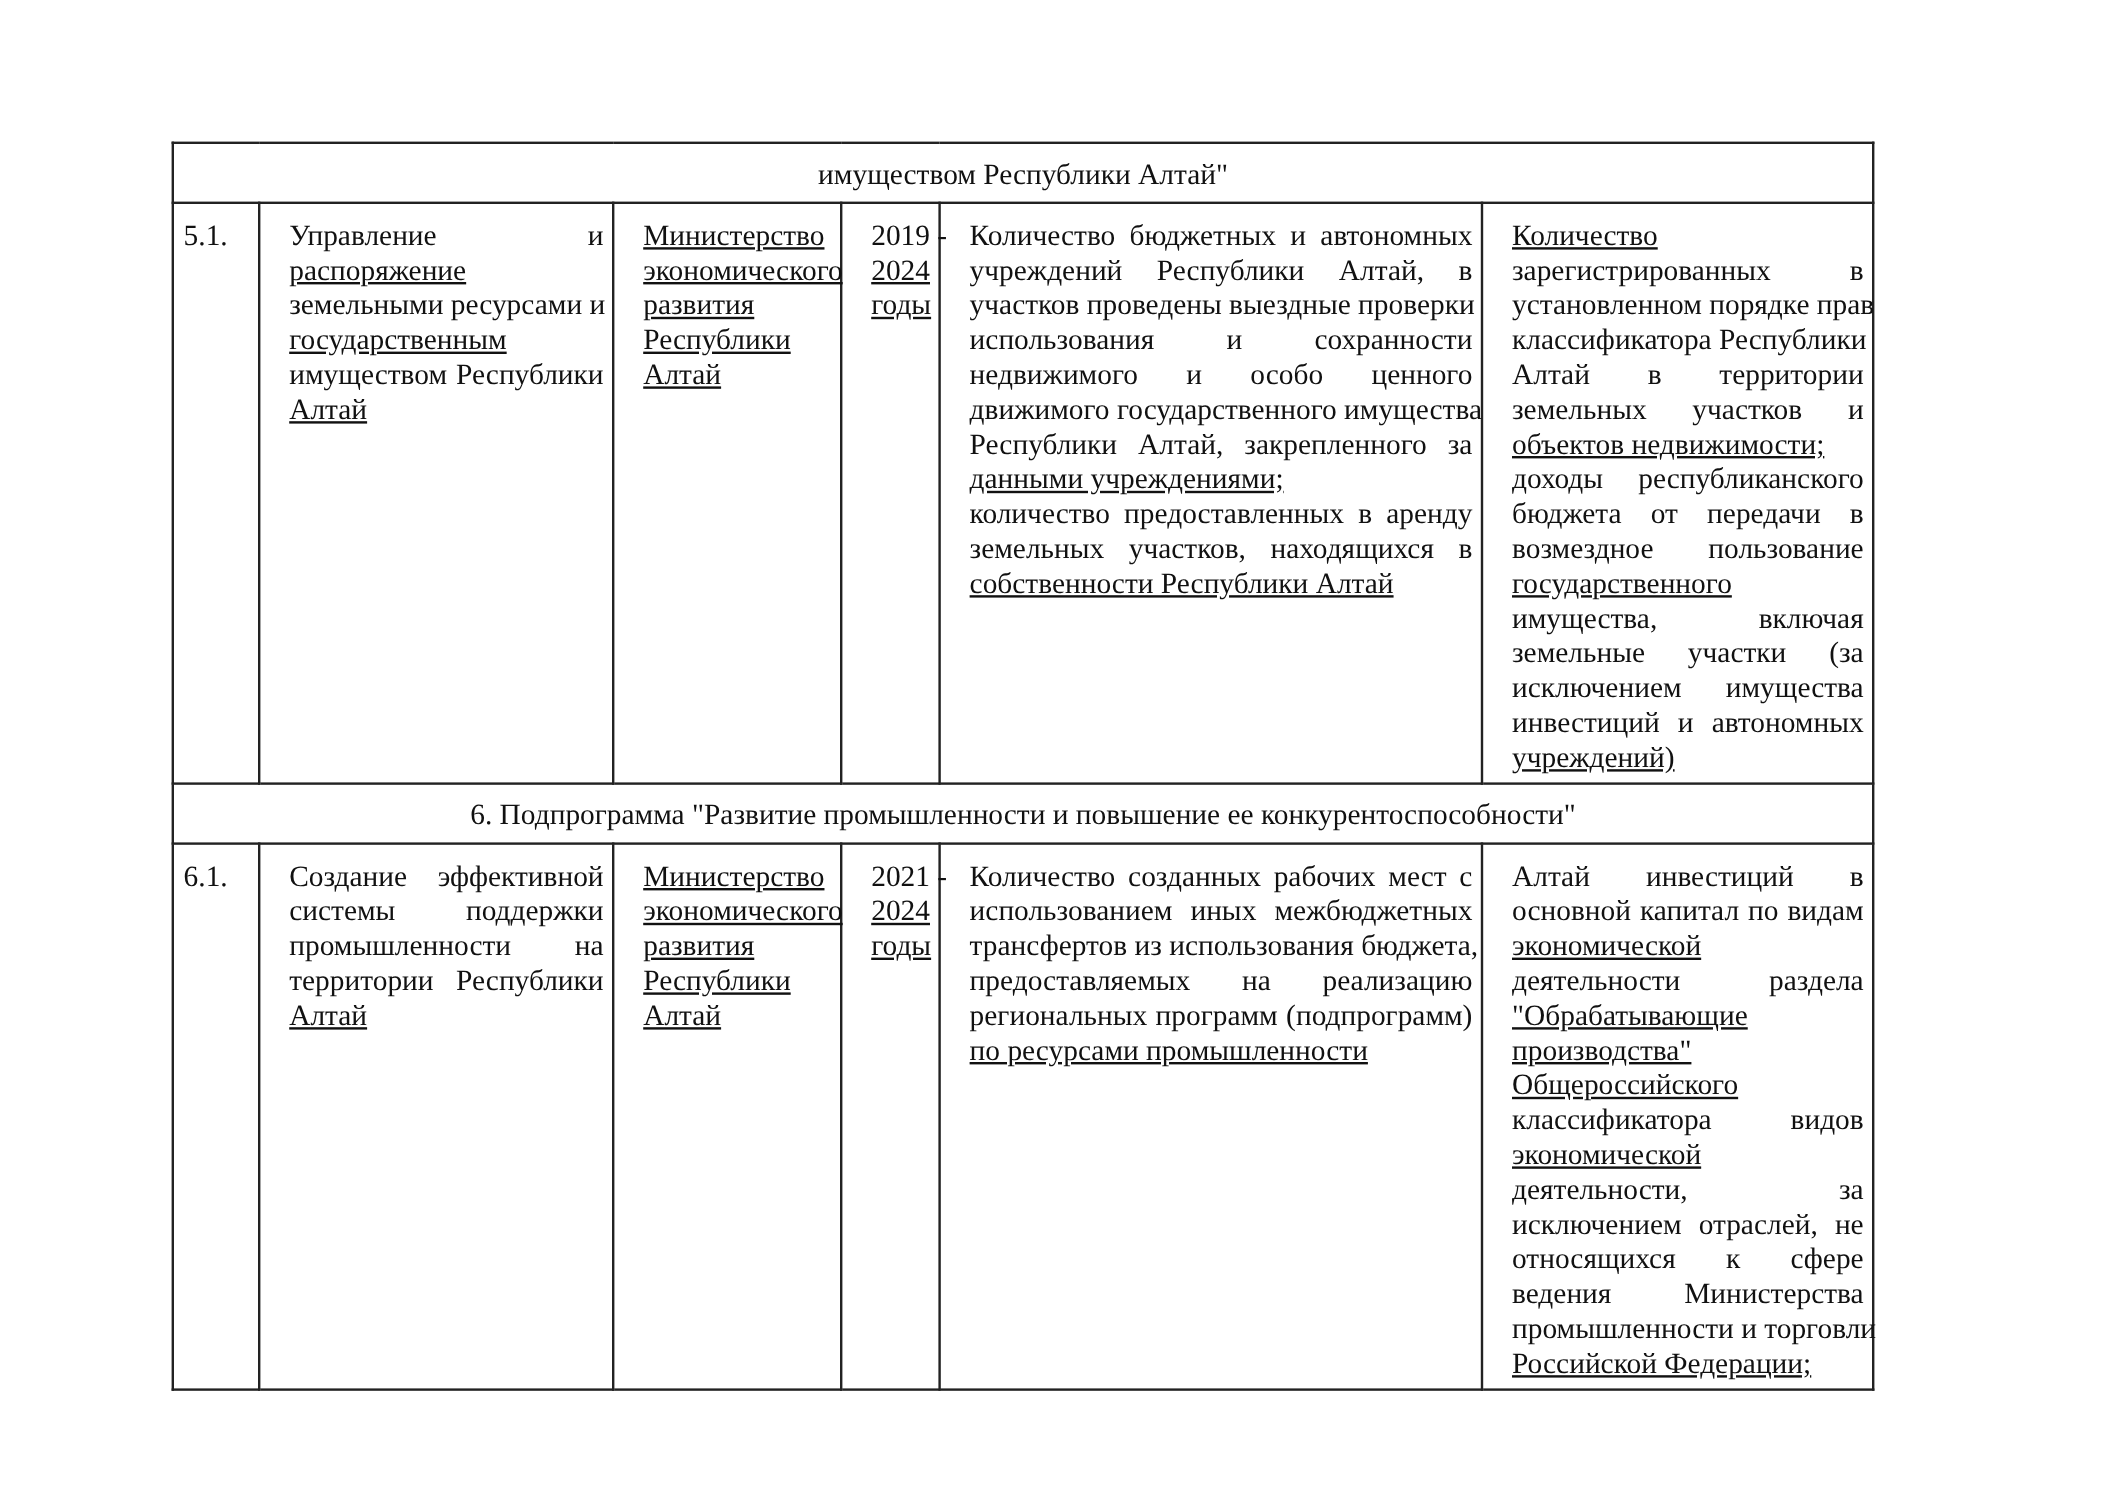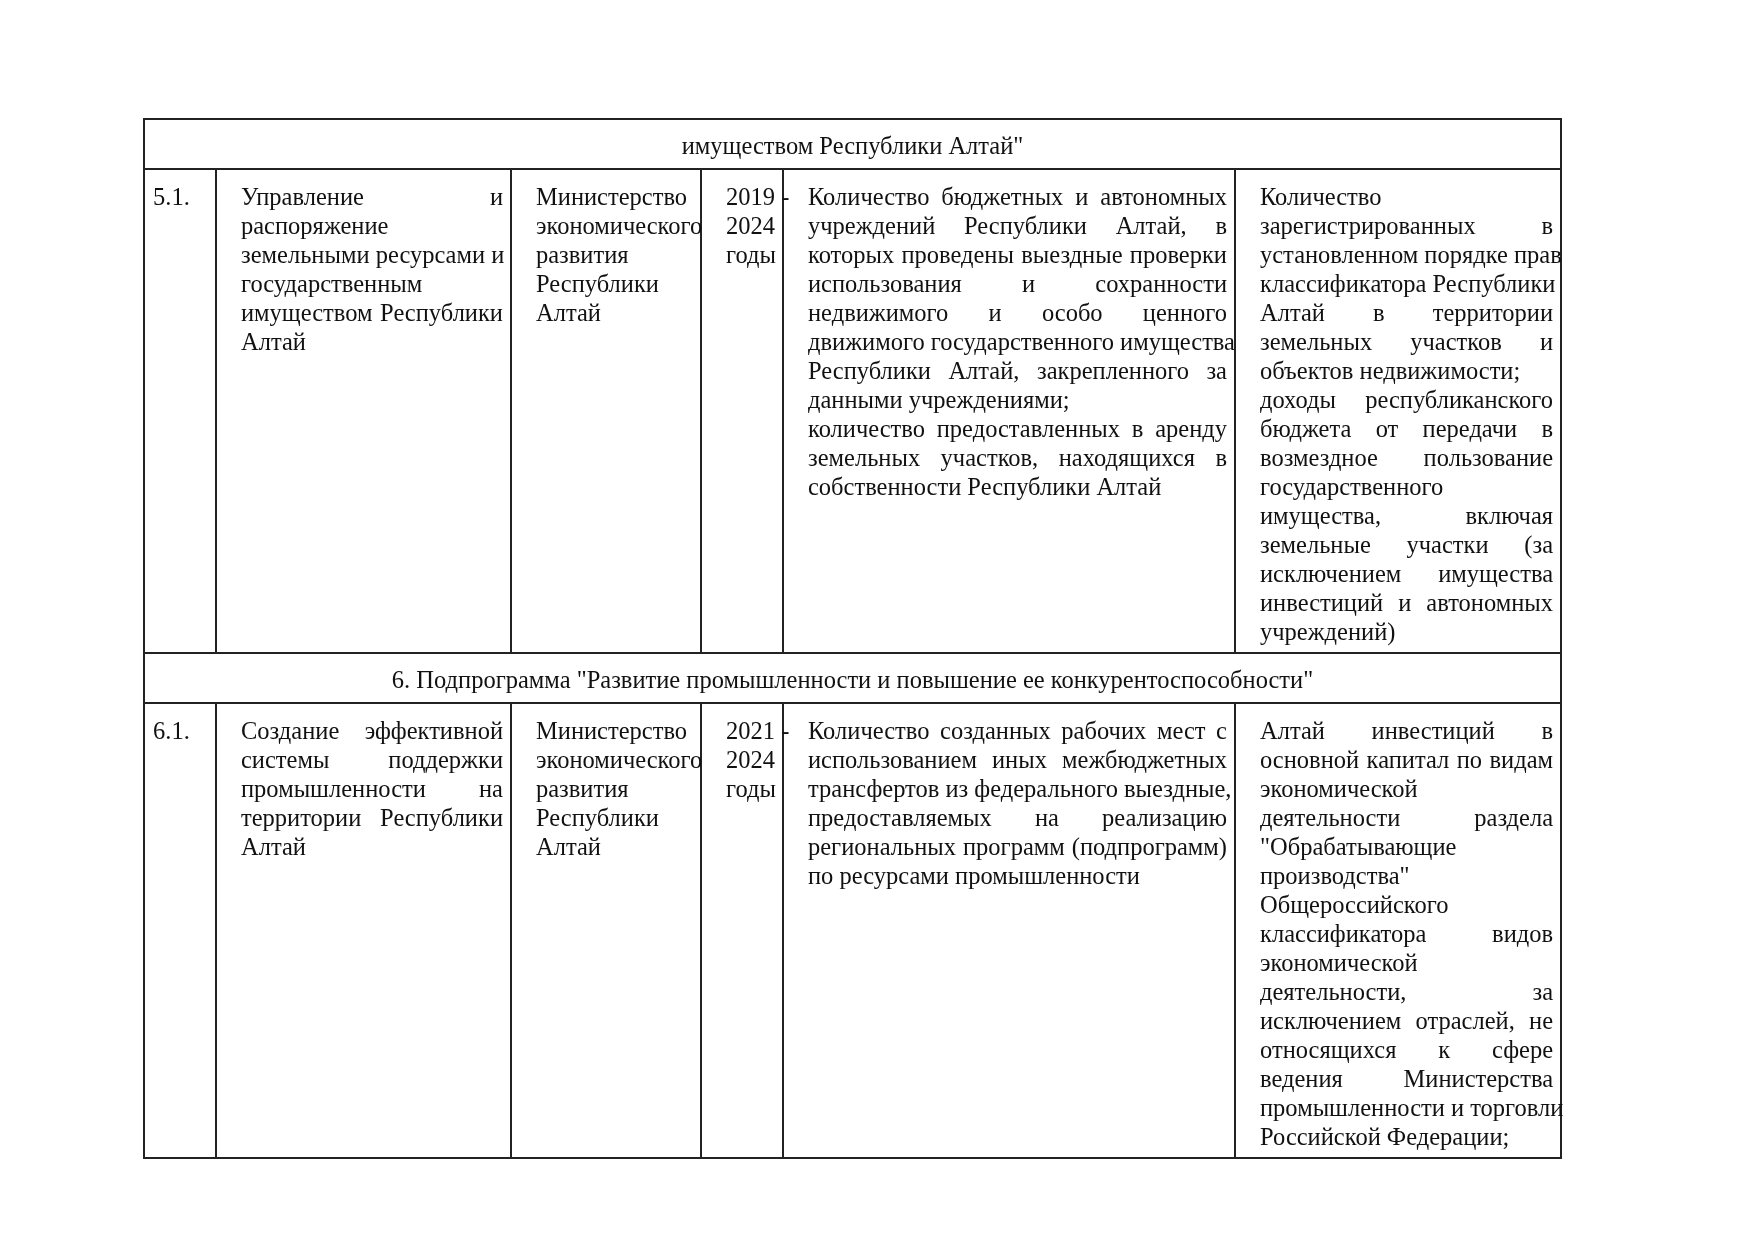--- a/index.html
+++ b/index.html
@@ -43,20 +43,21 @@
   .line {
     display: block;
     white-space: nowrap;
     text-align: justify;
     text-align-last: justify;
     height: 29px;
   }
   .line.last {
     text-align: left;
     text-align-last: left;
+    text-decoration: underline;
   }
   .num-cell .cell-inner {
     padding-left: 8px;
   }
 </style>
 </head>
 <body>
 
 <table class="page-table">
   <colgroup>
@@ -100,21 +101,21 @@
         <div class="cell-inner lines-host">
             <span class="line">2019 -</span>
             <span class="line last">2024</span>
             <span class="line last">годы</span>
           </div>
       </td>
       <td>
         <div class="cell-inner lines-host">
             <span class="line">Количество бюджетных и автономных</span>
             <span class="line">учреждений Республики Алтай, в</span>
-            <span class="line">которых проведены выездные проверки</span>
+            <span class="line">участков проведены выездные проверки</span>
             <span class="line">использования и сохранности</span>
             <span class="line">недвижимого и особо ценного</span>
             <span class="line">движимого государственного имущества</span>
             <span class="line">Республики Алтай, закрепленного за</span>
             <span class="line last">данными учреждениями;</span>
             <span class="line">количество предоставленных в аренду</span>
             <span class="line">земельных участков, находящихся в</span>
             <span class="line last">собственности Республики Алтай</span>
           </div>
       </td>
@@ -170,21 +171,21 @@
         <div class="cell-inner lines-host">
             <span class="line">2021 -</span>
             <span class="line last">2024</span>
             <span class="line last">годы</span>
           </div>
       </td>
       <td>
         <div class="cell-inner lines-host">
             <span class="line">Количество созданных рабочих мест с</span>
             <span class="line">использованием иных межбюджетных</span>
-            <span class="line">трансфертов из федерального выездные,</span>
+            <span class="line">трансфертов из использования бюджета,</span>
             <span class="line">предоставляемых на реализацию</span>
             <span class="line">региональных программ (подпрограмм)</span>
             <span class="line last">по ресурсами промышленности</span>
           </div>
       </td>
       <td>
         <div class="cell-inner lines-host">
             <span class="line">Алтай инвестиций в</span>
             <span class="line">основной капитал по видам</span>
             <span class="line last">экономической</span>

